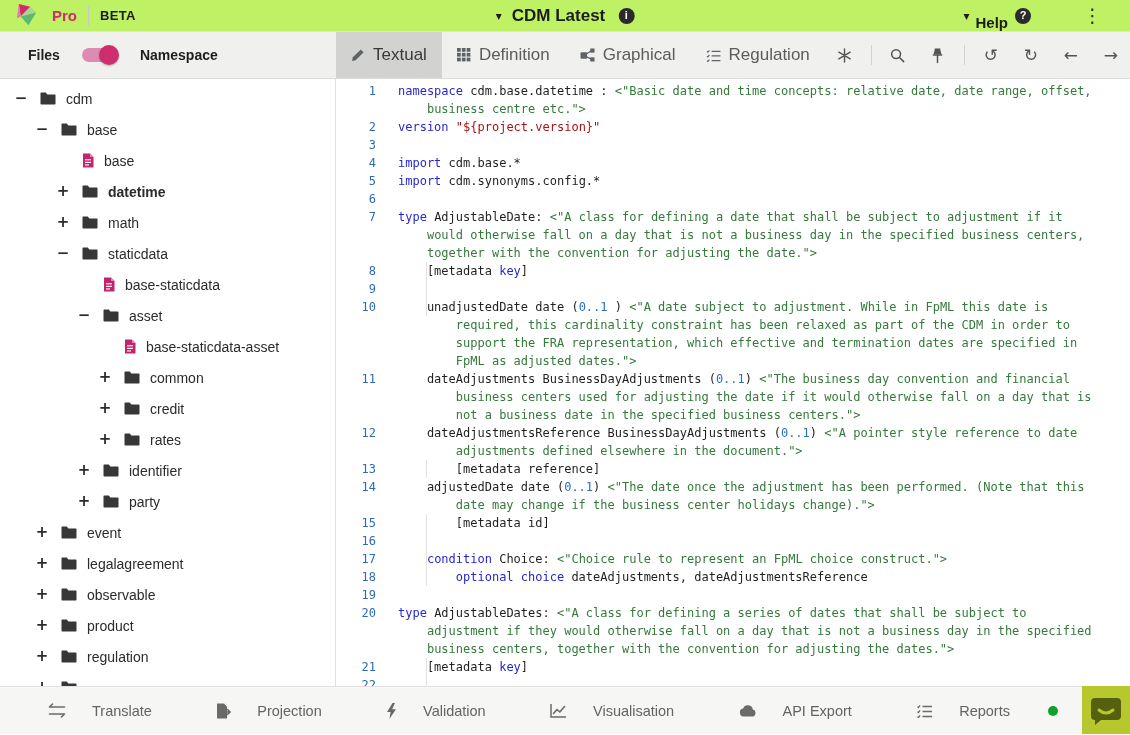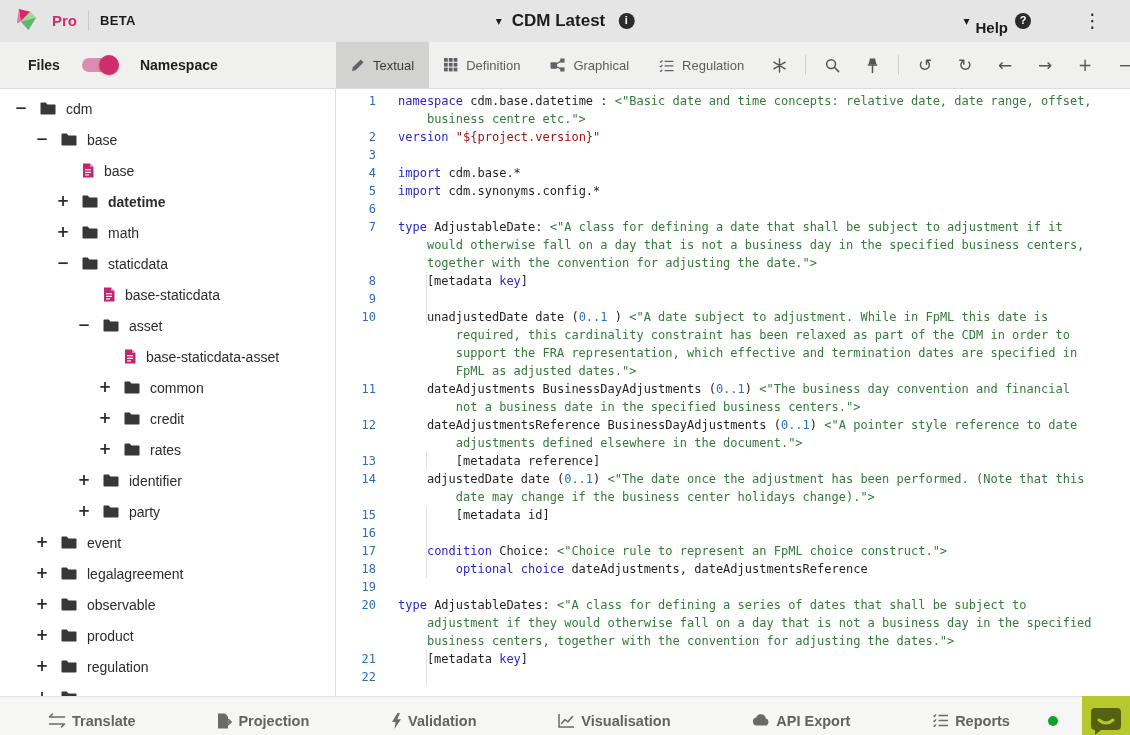--- a/index.html
+++ b/index.html
@@ -1,21 +1,21 @@
 <!DOCTYPE html>
 <html><head>
 <meta charset="utf-8">
 <style>
   * { box-sizing: border-box; margin: 0; padding: 0; }
   html,body { width:1130px; height:735px; overflow:hidden; background:#fff;
     font-family:"Liberation Sans","DejaVu Sans",sans-serif; }
 
   
-  .topbar { height:42px; display:flex; align-items:center; position:relative;
-    background:#e5e5e5; border-bottom:1px solid #e2e2e2; }
+  .topbar { height:32px; display:flex; align-items:center; position:relative;
+    background:#bef264; border-bottom:1px solid #e2e2e2; }
   .logo { width:27px; height:27px; margin-left:14px; display:block; }
   .pro { color:#cf2e6e; font-size:15px; font-weight:600; margin-left:11px; }
   .tb-divider { width:1px; height:20px; background:#c9c9c9; margin:0 11px; }
   .beta { font-size:13px; font-weight:700; color:#1c1c1c; letter-spacing:.3px; }
   .tb-center { position:absolute; left:50%; transform:translateX(-50%);
     display:flex; align-items:center; }
   .caret { font-size:12px; color:#1c1c1c; }
   .ws-title { font-size:17px; font-weight:600; color:#1c1c1c; margin:0 13px 0 10px; }
   .circle-badge { width:16px; height:16px; border-radius:50%; background:#2b2b2b;
     color:#fff; font-size:11px; font-weight:700; display:inline-flex;
@@ -29,21 +29,21 @@
   .toolbar { height:47px; display:flex; align-items:stretch; background:#f0f0ef;
     border-bottom:1px solid #dcdcdc; }
   .tb-left { width:336px; flex:0 0 336px; display:flex; align-items:center; }
   .files-label { font-size:14px; font-weight:600; color:#222; margin-left:28px; }
   .switch { width:34px; height:14px; border-radius:7px; background:#dc8cb0;
     position:relative; margin:0 24px 0 22px; cursor:pointer; }
   .switch .knob { position:absolute; right:-3px; top:-3px; width:20px; height:20px;
     border-radius:50%; background:#cf2e6e; box-shadow:0 1px 2px rgba(0,0,0,.25); }
   .ns-label { font-size:14px; font-weight:700; color:#1d1d1d; }
   .tabs { display:flex; align-items:stretch; }
-  .tab { display:flex; align-items:center; gap:8px; padding:0 15px; font-size:13px;
+  .tab { display:flex; align-items:center; gap:8px; padding:0 15px; font-size:17px;
     color:#5c5c5c; cursor:pointer; }
   .tab.active { background:#d2d2d1; color:#3a3a3a; }
   .tools { margin-left:auto; display:flex; align-items:center; padding-right:14px; }
   .tool { width:26px; margin:0 7px; text-align:center; color:#545454; cursor:pointer;
     display:inline-flex; align-items:center; justify-content:center; }
   .tool .glyph { font-size:17px; font-family:"DejaVu Sans",sans-serif; }
   .tool-sep { width:1px; height:20px; background:#d2d2d2; margin:0 6px; }
 
   
   .main { height:607px; display:flex; }
@@ -67,22 +67,22 @@
   .tok-n { color:#2a6fbe; }
   .tok-d { color:#35793b; }
   .tok-s { color:#a31515; }
   .tok-p { color:#1f1f1f; }
 
   
   .bottombar { height:48px; background:#f6f6f5; border-top:1px solid #e2e2e2;
     display:flex; align-items:center; position:relative; }
   .bottom-items { display:flex; align-items:center; flex:1; padding:0 120px 0 48px;
     justify-content:space-between; }
-  .bottom-item { display:flex; align-items:flex-start; gap:6px; color:#636363;
-    font-size:14.5px; font-weight:700; cursor:pointer; }
+  .bottom-item { display:flex; align-items:center; gap:26px; color:#636363;
+    font-size:14.5px; font-weight:400; cursor:pointer; }
   .status-dot { width:10px; height:10px; border-radius:50%; position:absolute;
     right:72px; top:19px; }
   .chat-launcher { position:absolute; right:0; bottom:0; width:48px; height:48px;
     cursor:pointer; }
 
   .icn { display:inline-flex; align-items:center; justify-content:center; }
   .icn svg { display:block; }
 </style>
 </head>
 <body>
@@ -414,20 +414,21 @@
       <div class="code-row"><span class="ln">7</span><span class="ct"><span class="tok-k">type</span><span class="tok-p"> AdjustableDate: </span><span class="tok-d">&lt;"A class for defining a date that shall be subject to adjustment if it</span></span></div>
       <div class="code-row"><span class="ln"></span><span class="ct"><span class="tok-p">    </span><span class="tok-d">would otherwise fall on a day that is not a business day in the specified business centers,</span></span></div>
       <div class="code-row"><span class="ln"></span><span class="ct"><span class="tok-p">    </span><span class="tok-d">together with the convention for adjusting the date."&gt;</span></span></div>
       <div class="code-row"><span class="guide"></span><span class="ln">8</span><span class="ct"><span class="tok-p">    [metadata </span><span class="tok-k">key</span><span class="tok-p">]</span></span></div>
       <div class="code-row"><span class="guide"></span><span class="ln">9</span><span class="ct"></span></div>
       <div class="code-row"><span class="guide"></span><span class="ln">10</span><span class="ct"><span class="tok-p">    unadjustedDate date (</span><span class="tok-n">0..1</span><span class="tok-p"> ) </span><span class="tok-d">&lt;"A date subject to adjustment. While in FpML this date is</span></span></div>
       <div class="code-row"><span class="ln"></span><span class="ct"><span class="tok-p">        </span><span class="tok-d">required, this cardinality constraint has been relaxed as part of the CDM in order to</span></span></div>
       <div class="code-row"><span class="ln"></span><span class="ct"><span class="tok-p">        </span><span class="tok-d">support the FRA representation, which effective and termination dates are specified in</span></span></div>
       <div class="code-row"><span class="ln"></span><span class="ct"><span class="tok-p">        </span><span class="tok-d">FpML as adjusted dates."&gt;</span></span></div>
       <div class="code-row"><span class="ln">11</span><span class="ct"><span class="tok-p">    dateAdjustments BusinessDayAdjustments (</span><span class="tok-n">0..1</span><span class="tok-p">) </span><span class="tok-d">&lt;"The business day convention and financial</span></span></div>
+      <div class="code-row"><span class="ln"></span><span class="ct"><span class="tok-p">        </span><span class="tok-d">business centers used for adjusting the date if it would otherwise fall on a day that is</span></span></div>
       <div class="code-row"><span class="ln"></span><span class="ct"><span class="tok-p">        </span><span class="tok-d">not a business date in the specified business centers."&gt;</span></span></div>
       <div class="code-row"><span class="ln">12</span><span class="ct"><span class="tok-p">    dateAdjustmentsReference BusinessDayAdjustments (</span><span class="tok-n">0..1</span><span class="tok-p">) </span><span class="tok-d">&lt;"A pointer style reference to date</span></span></div>
       <div class="code-row"><span class="ln"></span><span class="ct"><span class="tok-p">        </span><span class="tok-d">adjustments defined elsewhere in the document."&gt;</span></span></div>
       <div class="code-row"><span class="guide"></span><span class="ln">13</span><span class="ct"><span class="tok-p">        [metadata reference]</span></span></div>
       <div class="code-row"><span class="ln">14</span><span class="ct"><span class="tok-p">    adjustedDate date (</span><span class="tok-n">0..1</span><span class="tok-p">) </span><span class="tok-d">&lt;"The date once the adjustment has been performed. (Note that this</span></span></div>
       <div class="code-row"><span class="ln"></span><span class="ct"><span class="tok-p">        </span><span class="tok-d">date may change if the business center holidays change)."&gt;</span></span></div>
       <div class="code-row"><span class="guide"></span><span class="ln">15</span><span class="ct"><span class="tok-p">        [metadata id]</span></span></div>
       <div class="code-row"><span class="guide"></span><span class="ln">16</span><span class="ct"></span></div>
       <div class="code-row"><span class="guide"></span><span class="ln">17</span><span class="ct"><span class="tok-p">    </span><span class="tok-k">condition</span><span class="tok-p"> Choice: </span><span class="tok-d">&lt;"Choice rule to represent an FpML choice construct."&gt;</span></span></div>
       <div class="code-row"><span class="guide"></span><span class="ln">18</span><span class="ct"><span class="tok-p">        </span><span class="tok-k">optional choice</span><span class="tok-p"> dateAdjustments, dateAdjustmentsReference</span></span></div>

